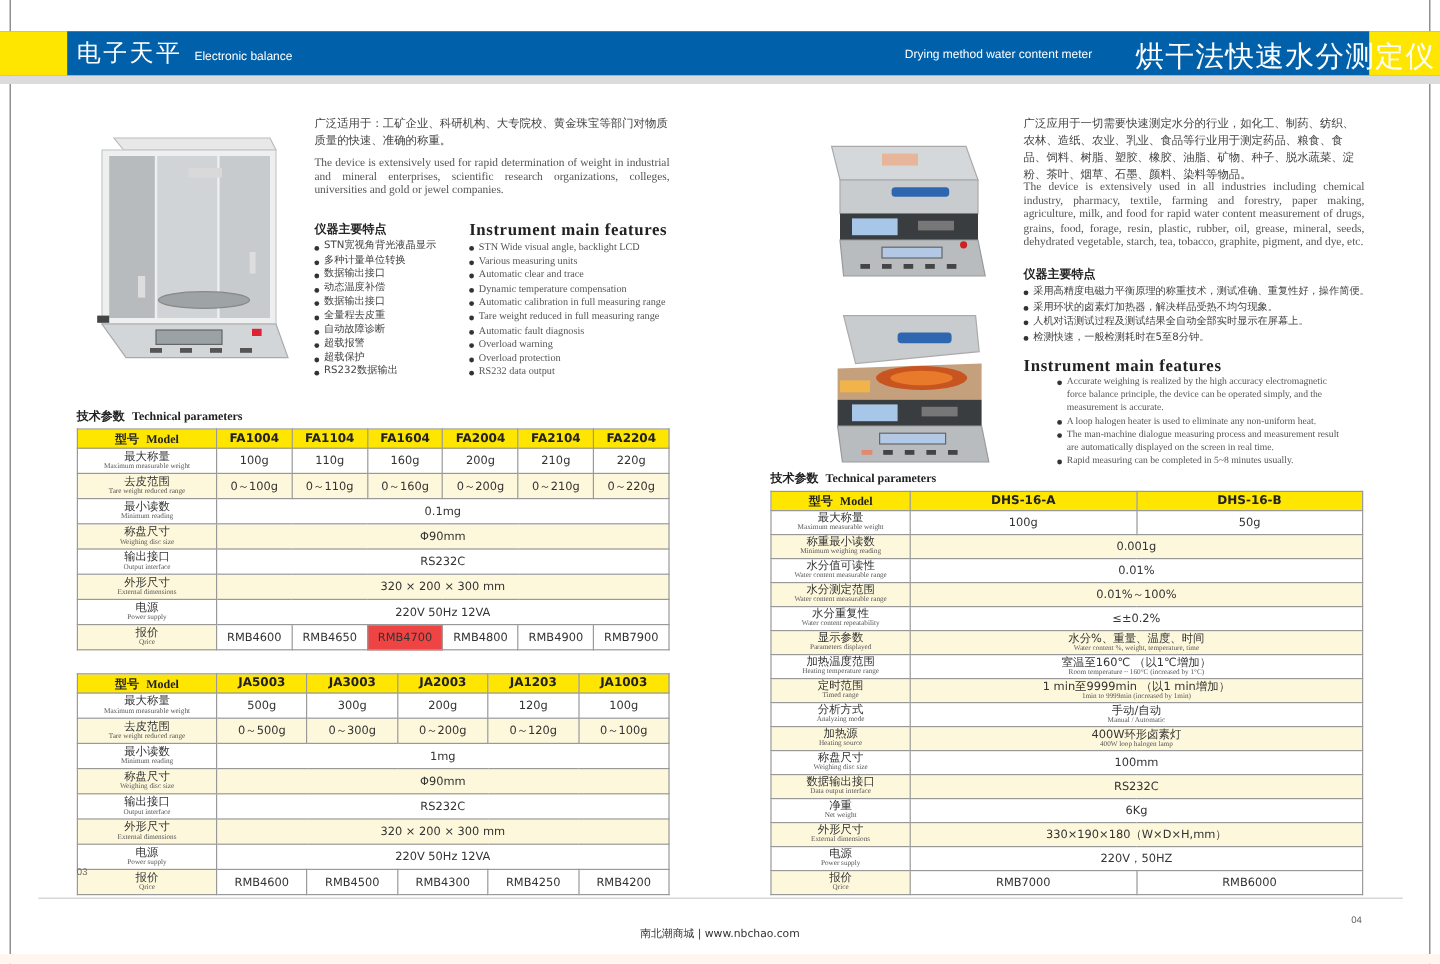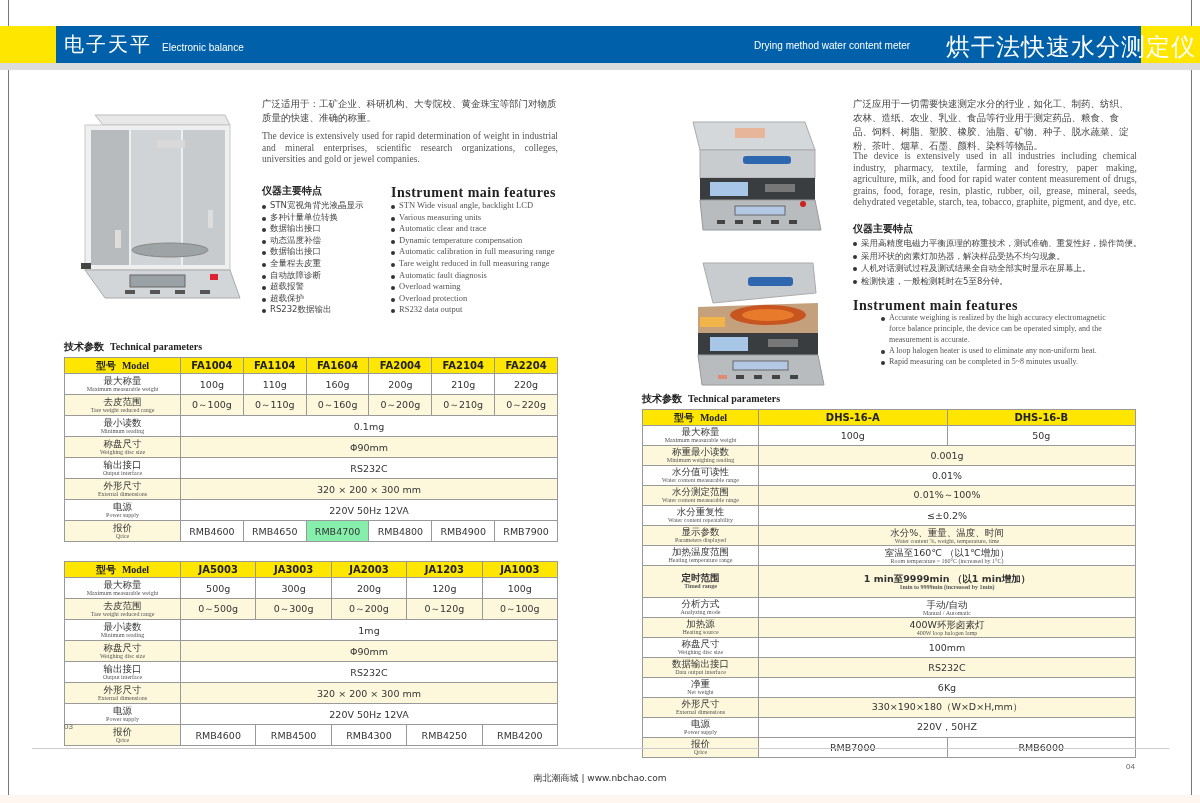--- a/index.html
+++ b/index.html
@@ -207,21 +207,21 @@
         </td>
     <td colspan="6">220V 50Hz 12VA</td>
   </tr>
   <tr class="alt" style="height:21px;">
     <td class="lbl">
           <span class="cn">报价</span>
           <span class="en">Qrice</span>
         </td>
     <td style="background:#fff;">RMB4600</td>
     <td style="background:#fff;">RMB4650</td>
-    <td style="background:#86efac;margin-top:40px;">RMB4700</td>
+    <td style="background:#ef4444;margin-top:40px;">RMB4700</td>
     <td style="background:#fff;">RMB4800</td>
     <td style="background:#fff;">RMB4900</td>
     <td style="background:#fff;">RMB7900</td>
   </tr>
 </tbody>
   </table>
 
 <table class="spec" style="left:64px;top:561px;width:494px;">
   <colgroup>
       <col style="width:116px">
@@ -355,20 +355,21 @@
   <li>采用高精度电磁力平衡原理的称重技术，测试准确、重复性好，操作简便。</li>
   <li>采用环状的卤素灯加热器，解决样品受热不均匀现象。</li>
   <li>人机对话测试过程及测试结果全自动全部实时显示在屏幕上。</li>
   <li>检测快速，一般检测耗时在5至8分钟。</li>
 </ul>
 
 <div class="feat-title-en" style="left:853px;top:298px;">Instrument main features</div>
 <ul class="feat-list feat-en2" style="left:853px;top:312px;width:270px;">
   <li>Accurate weighing is realized by the high accuracy electromagnetic force balance principle, the device can be operated simply, and the measurement is accurate.</li>
   <li>A loop halogen heater is used to eliminate any non-uniform heat.</li>
+  <li>The man-machine dialogue measuring process and measurement result are automatically displayed on the screen in real time.</li>
   <li>Rapid measuring can be completed in 5~8 minutes usually.</li>
 </ul>
 
 <div class="sect-title" style="left:642px;top:392px;">
   <span>技术参数</span><span class="en">Technical parameters</span>
 </div>
 
 <table class="spec" style="left:642px;top:409px;width:494px;">
   <colgroup>
       <col style="width:116px">
@@ -430,21 +431,21 @@
   <tr style="height:20px;">
     <td class="lbl">
           <span class="cn">加热温度范围</span>
           <span class="en">Heating temperature range</span>
         </td>
     <td colspan="2">
           <span class="main">室温至160℃ （以1℃增加）</span>
           <span class="en-sub">Room temperature ~ 160°C (increased by 1°C)</span>
         </td>
   </tr>
-  <tr class="alt" style="height:32px;font-weight:bold;">
+  <tr class="alt" style="height:20px;">
     <td class="lbl">
           <span class="cn">定时范围</span>
           <span class="en">Timed range</span>
         </td>
     <td colspan="2">
           <span class="main">1 min至9999min （以1 min增加）</span>
           <span class="en-sub">1min to 9999min (increased by 1min)</span>
         </td>
   </tr>
   <tr style="height:20px;">

